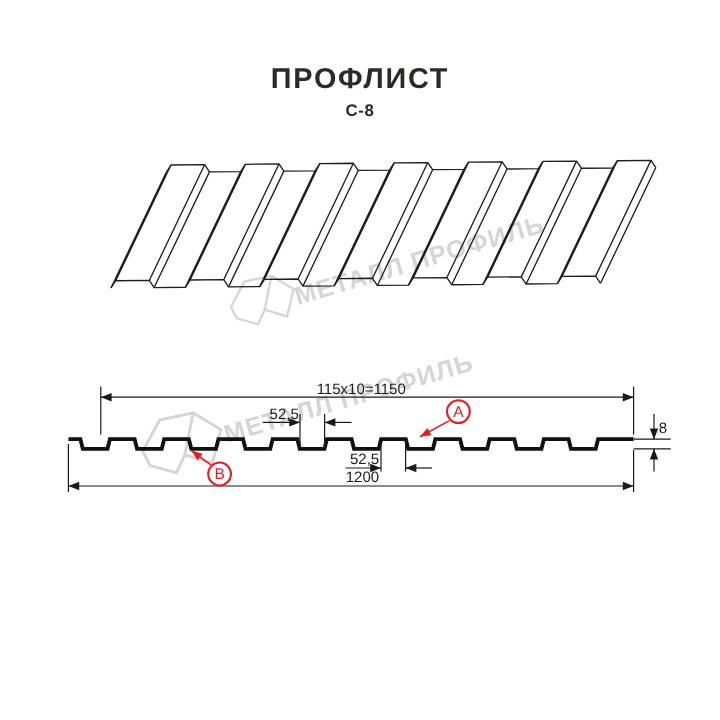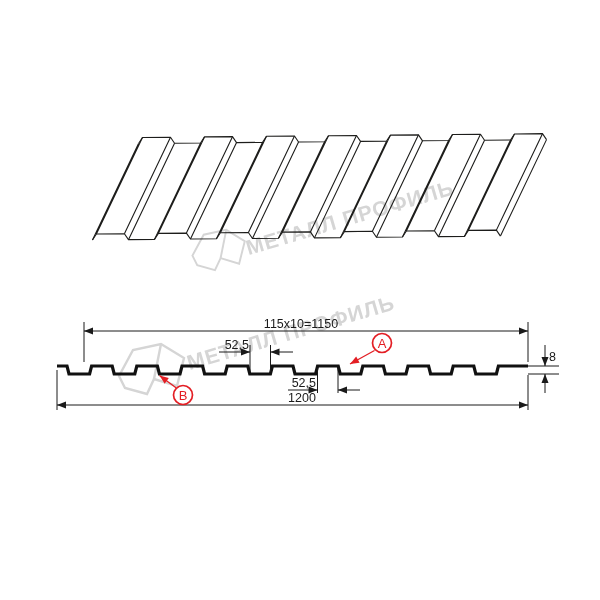--- a/index.html
+++ b/index.html
@@ -16,20 +16,22 @@
          white-space:nowrap;transform:rotate(-16.5deg);transform-origin:left top;z-index:0;}
   svg.draw{position:absolute;left:0;z-index:1;}
   .dimtxt{font-size:12.5px;fill:#1a1a1a;}
   .marktxt{font-size:13px;fill:#e31e24;}
 </style>
 </head>
 <body>
 
 <div class="page">
 
+  <div class="title">ПРОФЛИСТ</div>
+  <div class="subtitle">С-8</div>
 
   <div class="wm" style="left:190px;top:228px;">
     <svg width="58" height="44" viewBox="0 0 72 54" fill="none" stroke="#d5d5d5" stroke-width="2.4">
       <path d="M3,34 L17,8 L45,2 L68,16 L61,44 L38,37 L31,52 L9,46 Z"></path>
       <path d="M45,2 L38,37"></path>
     </svg>
   </div>
   <div class="wm-text" style="left:243px;top:237px;">МЕТАЛЛ ПРОФИЛЬ</div>
 
   <svg class="draw" style="top:115px;" width="600" height="155" viewBox="0 0 600 155">

